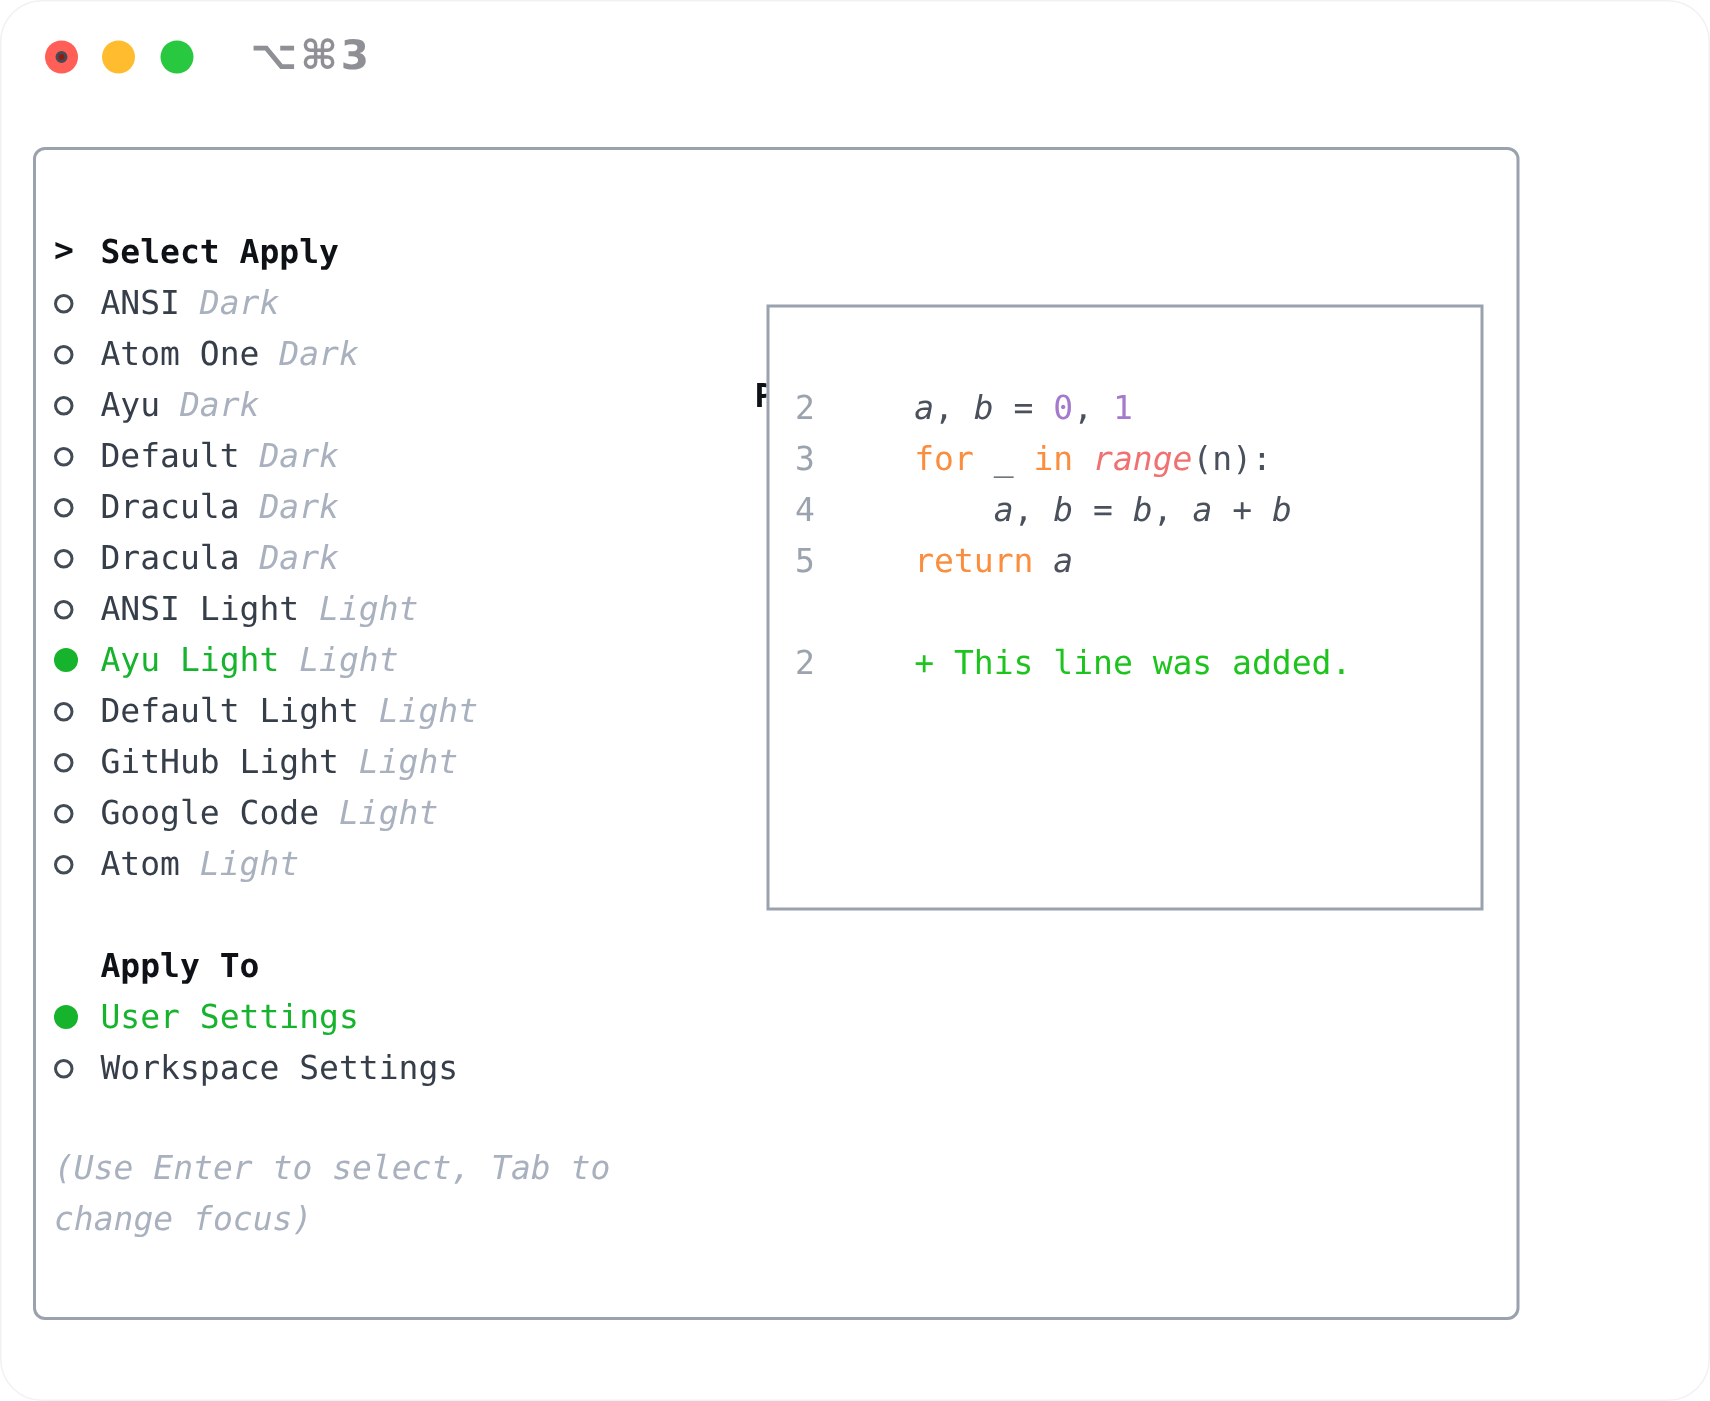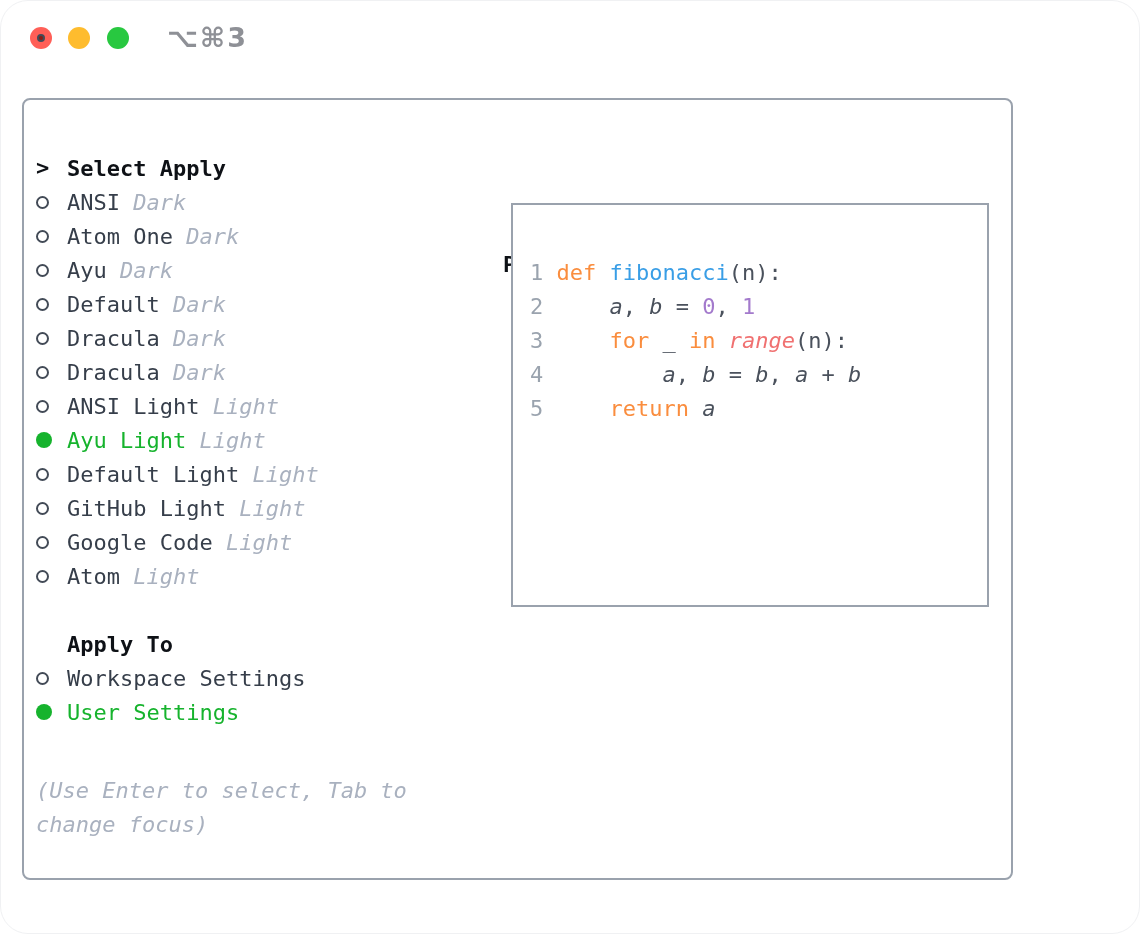--- a/index.html
+++ b/index.html
@@ -39,21 +39,21 @@
   .chev{font-weight:bold;color:var(--header);font-size:22px;line-height:34px;}
   .dot{width:13px;height:13px;border:2px solid #434b57;border-radius:50%;}
   .row.selected .dot{width:16px;height:16px;border:none;background:var(--green);}
   .name{color:var(--dark);}
   .row.selected .name{color:var(--green);}
   .suffix{color:var(--muted);font-style:italic;}
   .hdr{font-weight:bold;color:var(--header);}
   .subhdr{font-weight:700;color:var(--header);}
   .gap{height:34px;}
   .help{
-    margin-top:11px;width:432px;color:var(--muted);font-style:italic;
+    margin-top:0;width:432px;color:var(--muted);font-style:italic;
     font-size:22px;line-height:34px;
   }
   
   .preview-title{
     position:absolute;left:479px;top:148px;height:34px;line-height:34px;
     font-size:22px;font-weight:bold;color:var(--header);
   }
   .preview-box{
     position:absolute;left:487px;top:103px;width:478px;height:404px;
     border:2px solid var(--border);background:#fff;
@@ -157,46 +157,46 @@
 </div>
 
       <div class="gap"></div>
 
       <div class="row">
         <span class="marker"></span>
         <span class="subhdr">Apply To</span>
       </div>
 
       <div id="apply-list">
+  <div class="row selected">
+    <span class="marker"><span class="dot"></span></span>
+    <span class="name">User Settings</span><span> </span><span class="suffix"></span>
+  </div>
+
   <div class="row">
     <span class="marker"><span class="dot"></span></span>
     <span class="name">Workspace Settings</span><span> </span><span class="suffix"></span>
-  </div>
-
-  <div class="row selected">
-    <span class="marker"><span class="dot"></span></span>
-    <span class="name">User Settings</span><span> </span><span class="suffix"></span>
   </div>
 </div>
 
       <div class="gap"></div>
 
       <div class="help">(Use Enter to select, Tab to change focus)</div>
     </div>
 
     <div class="preview-title">Preview</div>
 
     <div class="preview-box">
       <div class="blank"></div>
       <div id="code-lines">
-          <div class="cl"><span class="ln">1 </span><span class="c-kw">def</span><span class="c-pl"> </span><span class="c-fn">fibonacci</span><span class="c-pl">(n):</span></div>
           <div class="cl"><span class="ln">2 </span><span class="c-pl">    </span><span class="c-var">a</span><span class="c-pl">, </span><span class="c-var">b</span><span class="c-pl"> = </span><span class="c-num">0</span><span class="c-pl">, </span><span class="c-num">1</span></div>
           <div class="cl"><span class="ln">3 </span><span class="c-pl">    </span><span class="c-kw">for</span><span class="c-pl"> _ </span><span class="c-kw">in</span><span class="c-pl"> </span><span class="c-sp">range</span><span class="c-pl">(n):</span></div>
           <div class="cl"><span class="ln">4 </span><span class="c-pl">        </span><span class="c-var">a</span><span class="c-pl">, </span><span class="c-var">b</span><span class="c-pl"> = </span><span class="c-var">b</span><span class="c-pl">, </span><span class="c-var">a</span><span class="c-pl"> + </span><span class="c-var">b</span></div>
           <div class="cl"><span class="ln">5 </span><span class="c-pl">    </span><span class="c-kw">return</span><span class="c-pl"> </span><span class="c-var">a</span></div>
         </div>
       <div class="blank"></div>
       <div id="diff-lines">
+          <div class="cl"><span class="ln">2 </span><span class="c-add">    + This line was added.</span></div>
         </div>
     </div>
 
   </div>
 </div>
 
 </body></html>

